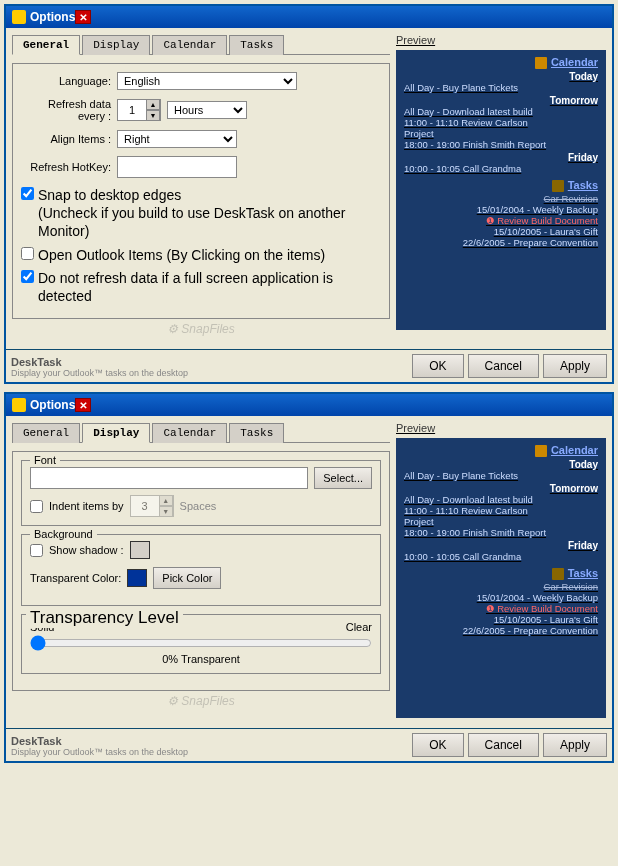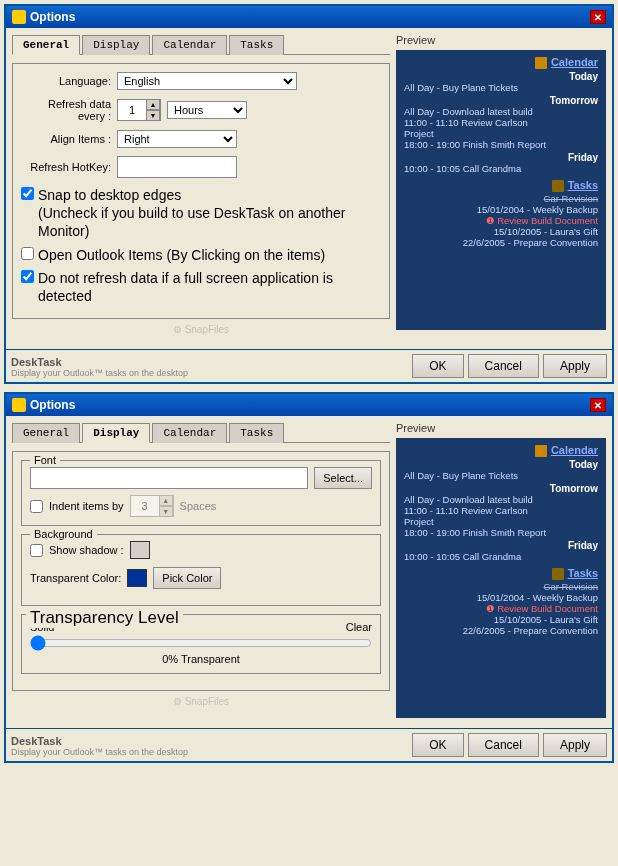--- a/index.html
+++ b/index.html
@@ -24,21 +24,20 @@
     }
 
     .titlebar {
       background: linear-gradient(to bottom, #1166cc, #0044aa);
       color: white;
       font-weight: bold;
       font-size: 12px;
       padding: 3px 6px;
       display: flex;
       align-items: center;
-      justify-content: space-between;
       height: 22px;
     }
 
     .titlebar-title {
       display: flex;
       align-items: center;
       gap: 4px;
     }
 
     .titlebar-icon {
@@ -188,20 +187,21 @@
 
     .checkbox-label {
       font-size: 14px;
       line-height: 1.3;
     }
 
     
     .preview-panel {
       width: 210px;
       flex-shrink: 0;
+      text-decoration: underline;
     }
 
     .preview-label {
       font-size: 11px;
       margin-bottom: 4px;
       color: #333;
     }
 
     .preview-box {
       background: #1a3a6a;
@@ -307,22 +307,23 @@
     }
 
     
     .watermark {
       position: relative;
       height: 20px;
       display: flex;
       align-items: center;
       justify-content: center;
       opacity: 0.3;
-      font-size: 10px;
+      font-size: 12px;
       color: #666;
+      font-style: italic;
     }
 
     
     .group-box {
       border: 1px solid #888;
       padding: 6px 8px 8px;
       margin-bottom: 8px;
       position: relative;
     }
 

